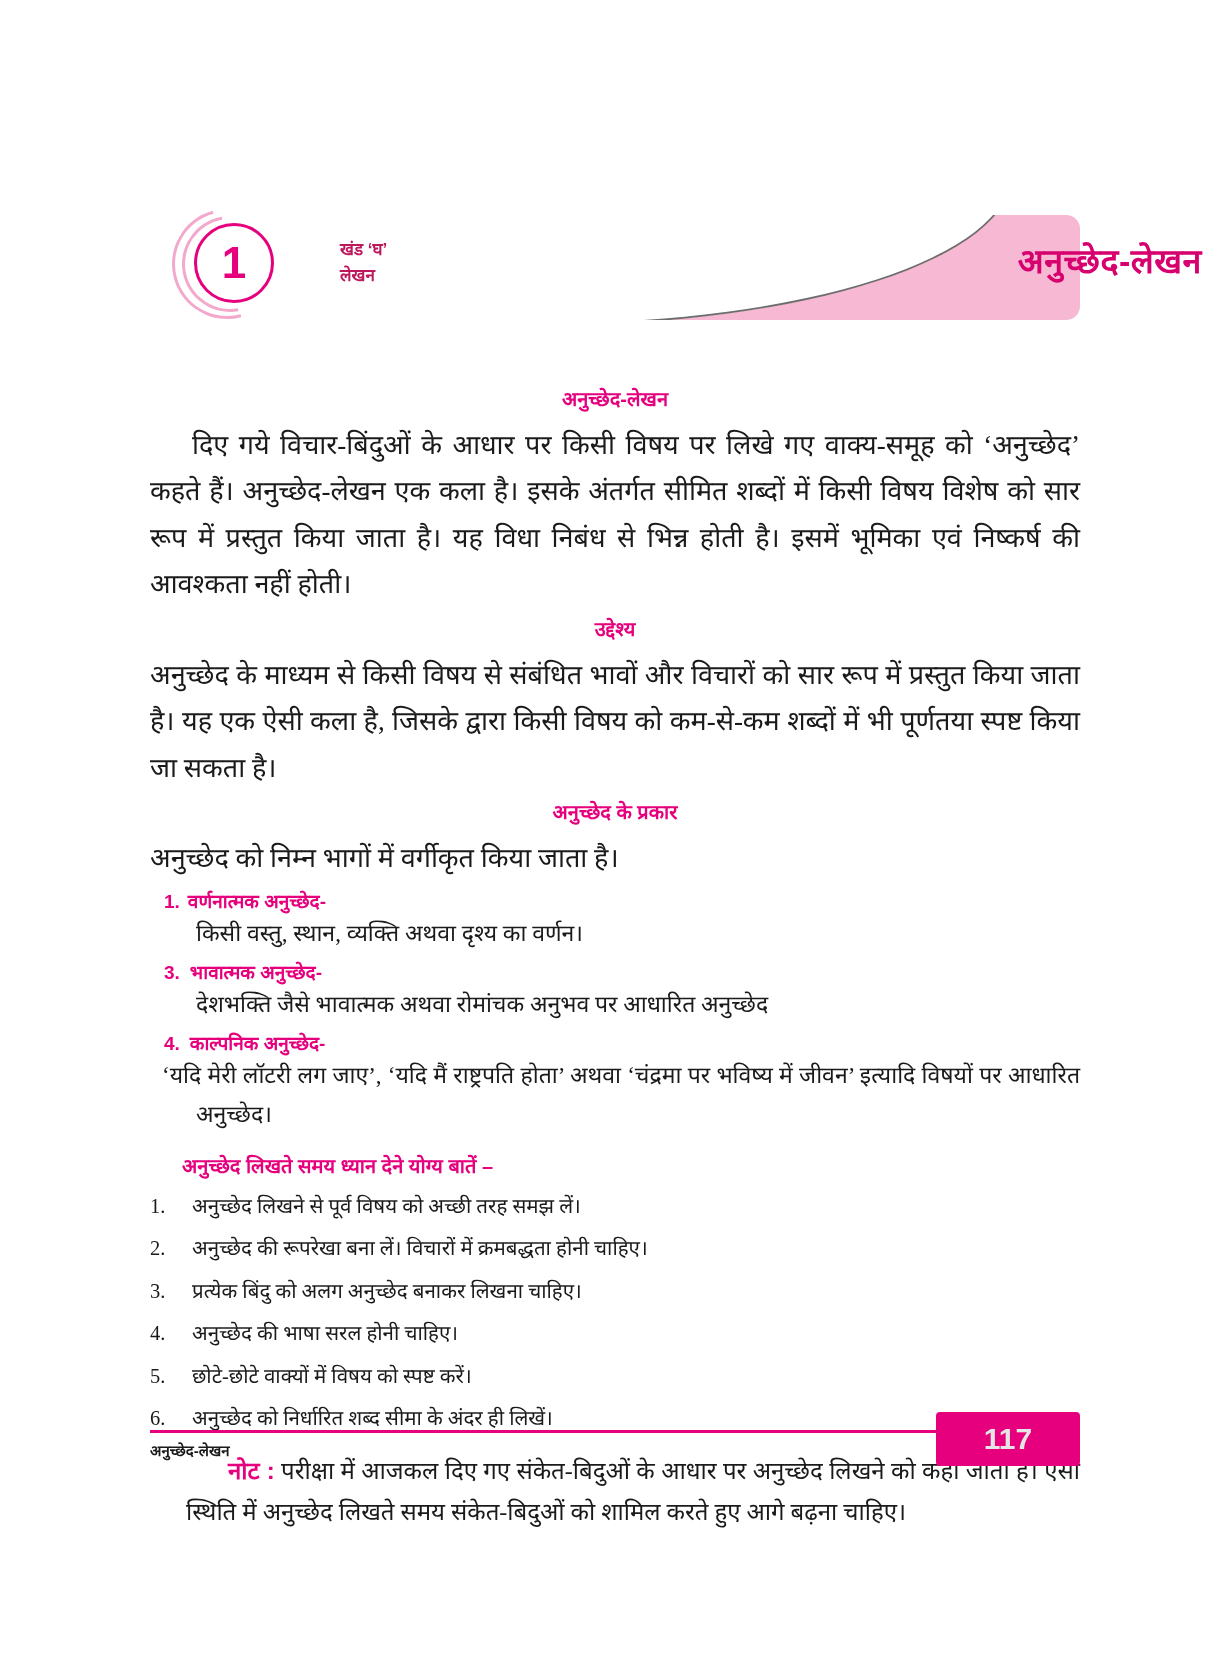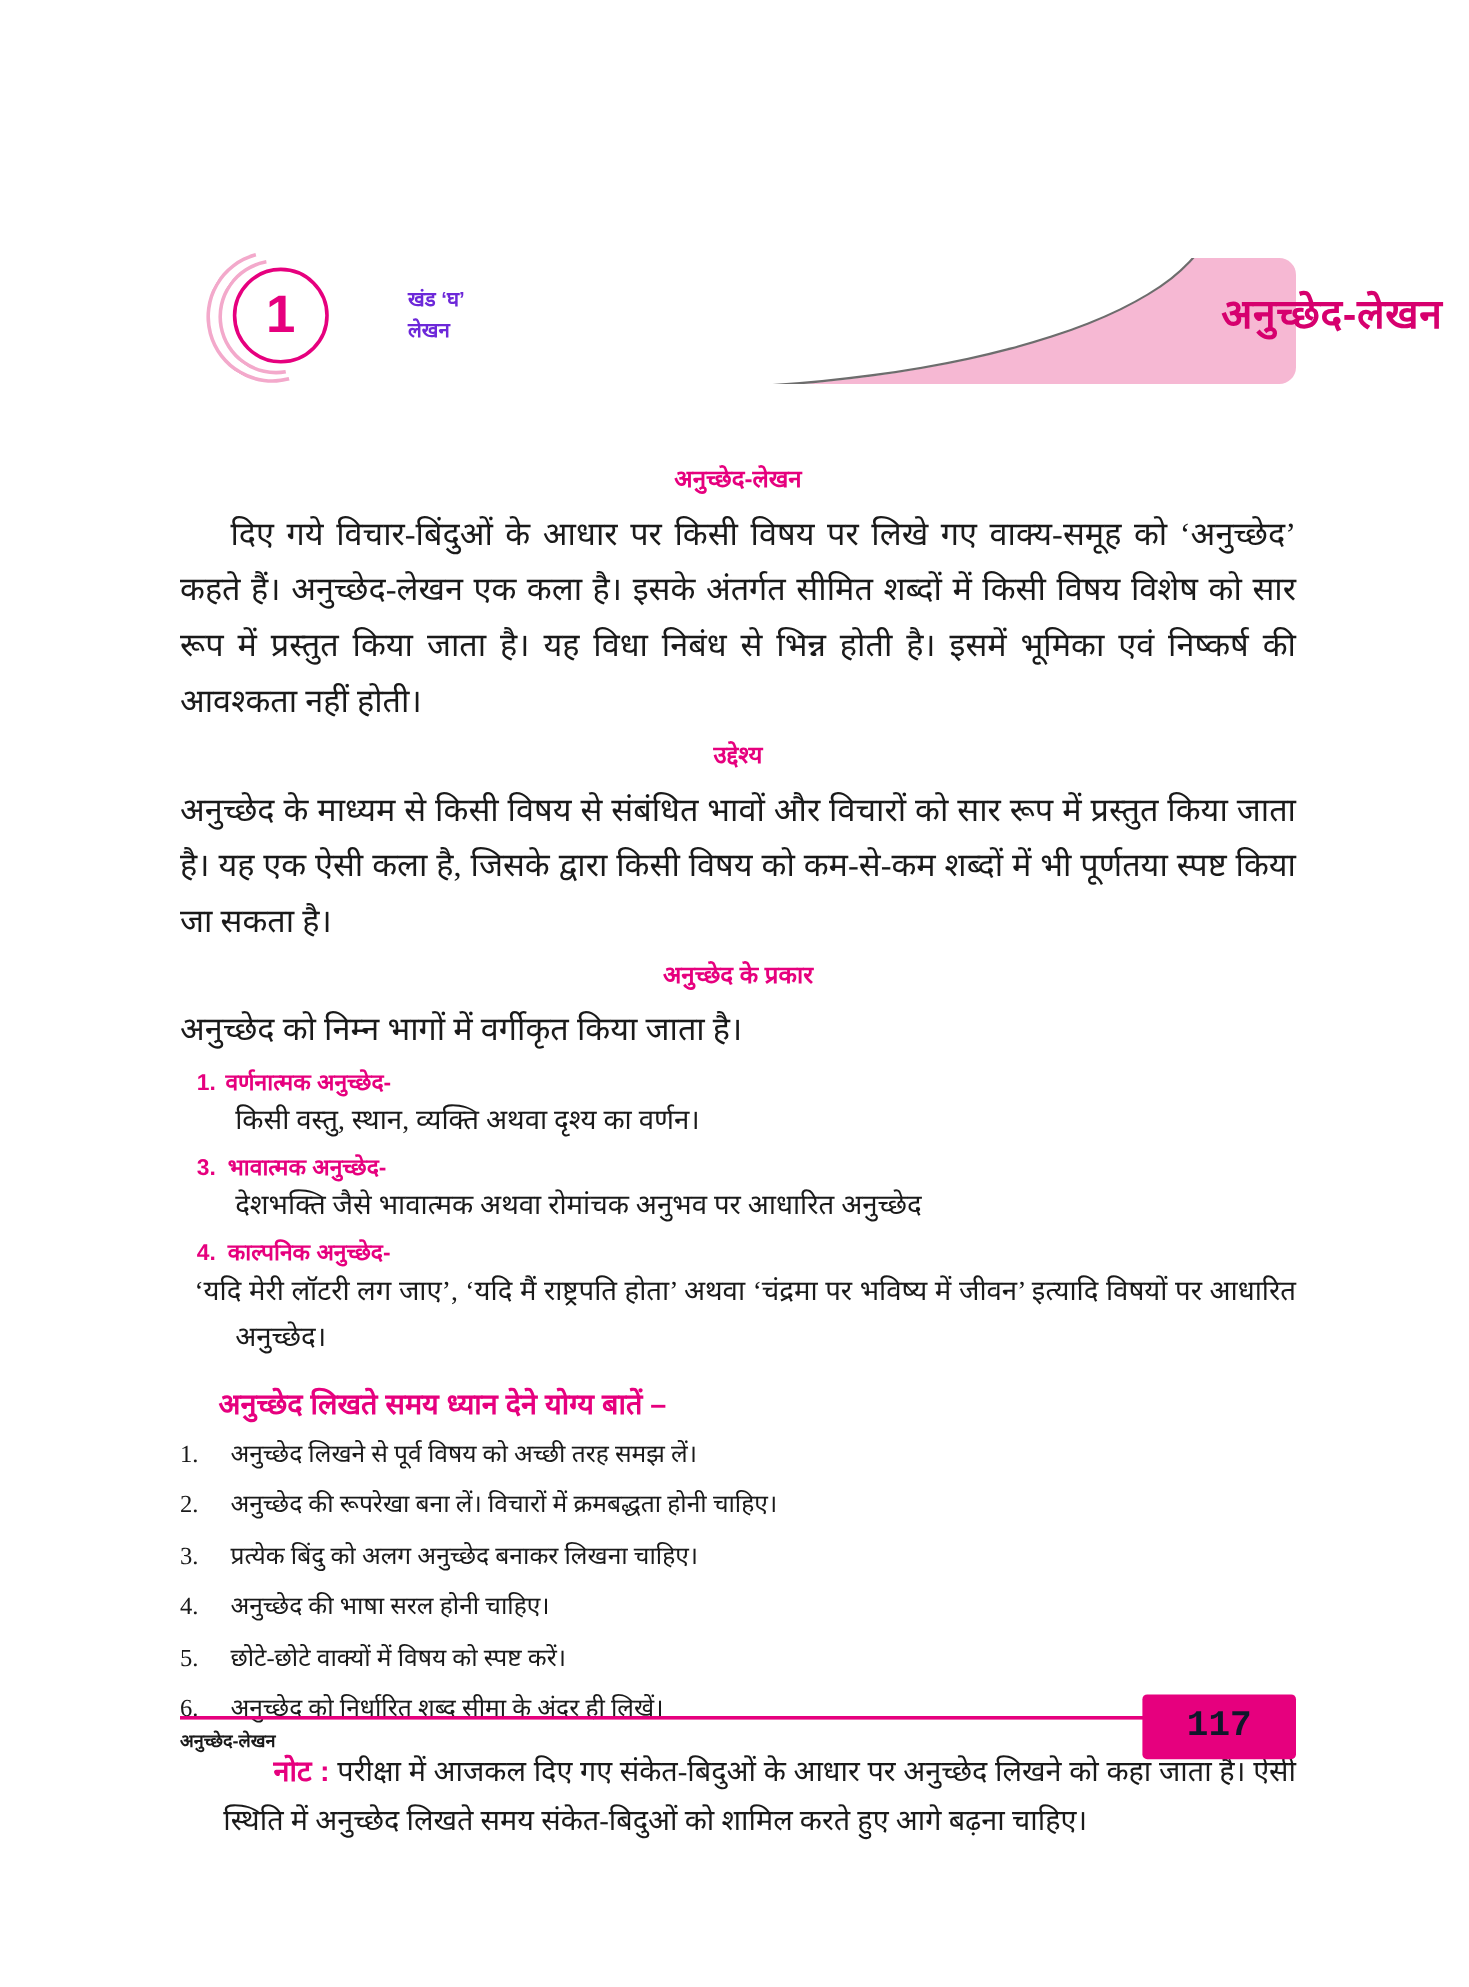--- a/index.html
+++ b/index.html
@@ -116,21 +116,21 @@
     font-weight: bold;
     color: #e6007e;
   }
   .khand-label {
     position: absolute;
     left: 340px;
     top: 22px;
     font-family: "Liberation Sans", sans-serif;
     font-size: 17px;
     font-weight: bold;
-    color: #6d28d9;
+    color: #be185d;
     line-height: 1.55;
   }
 
   
   .content {
     position: absolute;
     left: 150px;
     top: 385px;
     width: 930px;
   }
@@ -174,21 +174,21 @@
   }
   .type-desc.wide {
     margin-left: 46px;
     text-align: justify;
   }
 
   .points-head {
     color: #e6007e;
     font-family: "Liberation Sans", sans-serif;
     font-weight: bold;
-    font-size: 24px;
+    font-size: 20px;
     margin: 18px 0 10px 32px;
   }
   .points {
     margin: 0;
     padding: 0;
     list-style: none;
   }
   .points li {
     display: flex;
     font-size: 20.5px;
@@ -238,29 +238,29 @@
     top: 10px;
     font-family: "Liberation Sans", sans-serif;
     font-size: 15px;
     font-weight: bold;
     color: #1a1a1a;
   }
   .page-tab {
     position: absolute;
     right: -0px;
     top: -18px;
-    width: 128px;
+    width: 144px;
     height: 54px;
     background: #e6007e;
     border-radius: 4px;
     display: flex;
     align-items: center;
     justify-content: center;
-    color: #0f172a;
-    font-family: Liberation Mono, monospace;
+    color: #e5e5e5;
+    font-family: Liberation Sans, sans-serif;
     font-size: 30px;
     font-weight: bold;
   }
 </style>
 </head>
 <body>
 
 <div class="header">
   <div class="banner-swoosh"></div>
   <div class="banner-title">अनुच्छेद-लेखन</div>

